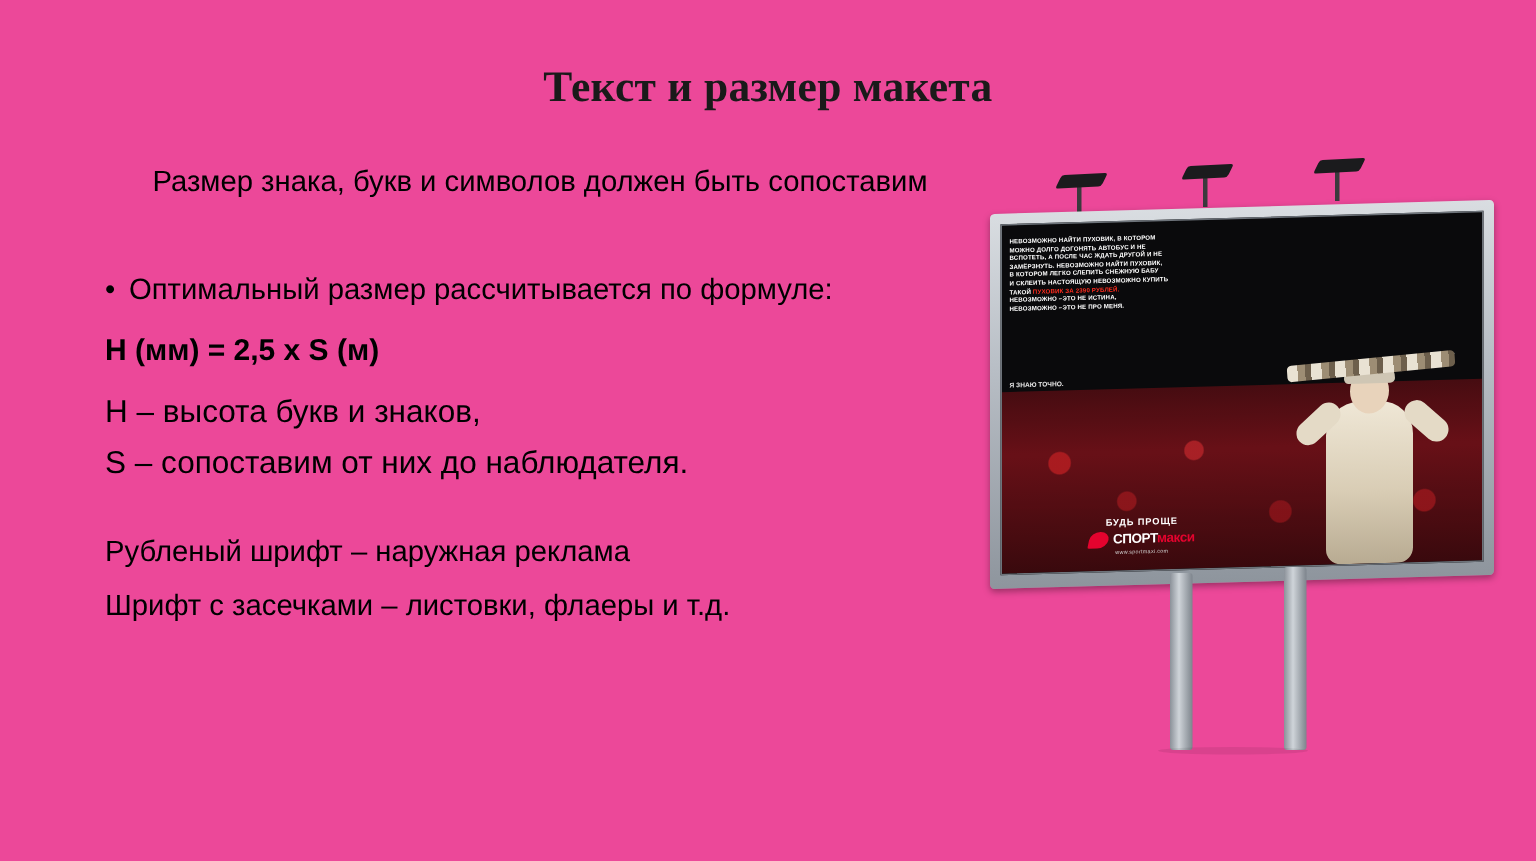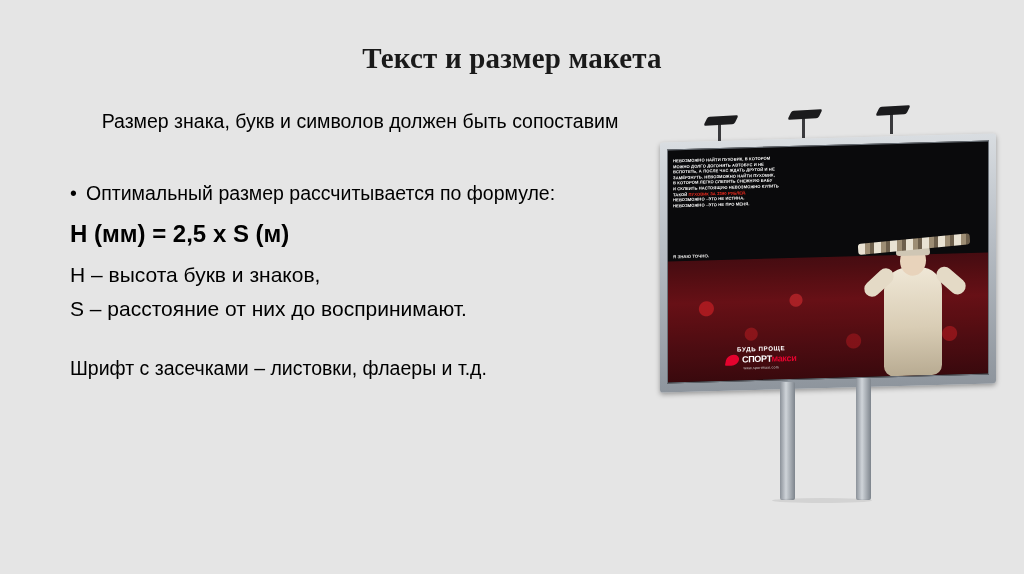--- a/index.html
+++ b/index.html
@@ -11,21 +11,21 @@
     width: 1024px;
     height: 574px;
     position: relative;
     overflow: hidden;
     font-family: "Liberation Sans", sans-serif;
     color: #000000;
   }
   .slide {
     position: absolute;
     inset: 0;
-    background: #e5e5e5;
+    background: #ec4899;
   }
   .slide-title {
     position: absolute;
     top: 42px;
     left: 0;
     width: 1024px;
     text-align: center;
     font-family: "Liberation Serif", serif;
     font-weight: bold;
     font-size: 29px;
@@ -57,21 +57,21 @@
     font-size: 19.5px;
     line-height: 26px;
   }
   .bullet-dot {
     width: 16px;
     flex: 0 0 16px;
     font-size: 19.5px;
     line-height: 26px;
   }
   .formula {
-    font-size: 24px;
+    font-size: 20px;
     font-weight: bold;
     line-height: 28px;
     margin: 14px 0 10px 0;
   }
   .defn {
     font-size: 21px;
     line-height: 34px;
     margin: 0;
   }
   .fonts-note {
@@ -279,24 +279,25 @@
     <div class="spacer-lg"></div>
 
     <div class="bullet-row">
       <span class="bullet-dot">•</span>
       <span>Оптимальный размер рассчитывается по формуле:</span>
     </div>
 
     <p class="formula">H (мм) = 2,5 x S (м)</p>
 
     <p class="defn">H – высота букв и знаков,</p>
-    <p class="defn">S – расстояние от них до воспринимают.</p>
+    <p class="defn">S – сопоставим от них до наблюдателя.</p>
 
     <div class="spacer-md"></div>
 
+    <p class="fonts-note">Рубленый шрифт – наружная реклама</p>
     <p class="fonts-note">Шрифт с засечками – листовки, флаеры и т.д.</p>
 
   </div>
 
   <div class="photo">
 
     <div class="lamp-arm" style="left:66px; top:12px;"></div>
     <div class="lamp" style="left:54px; top:6px;"></div>
 
     <div class="lamp-arm" style="left:150px; top:6px;"></div>

